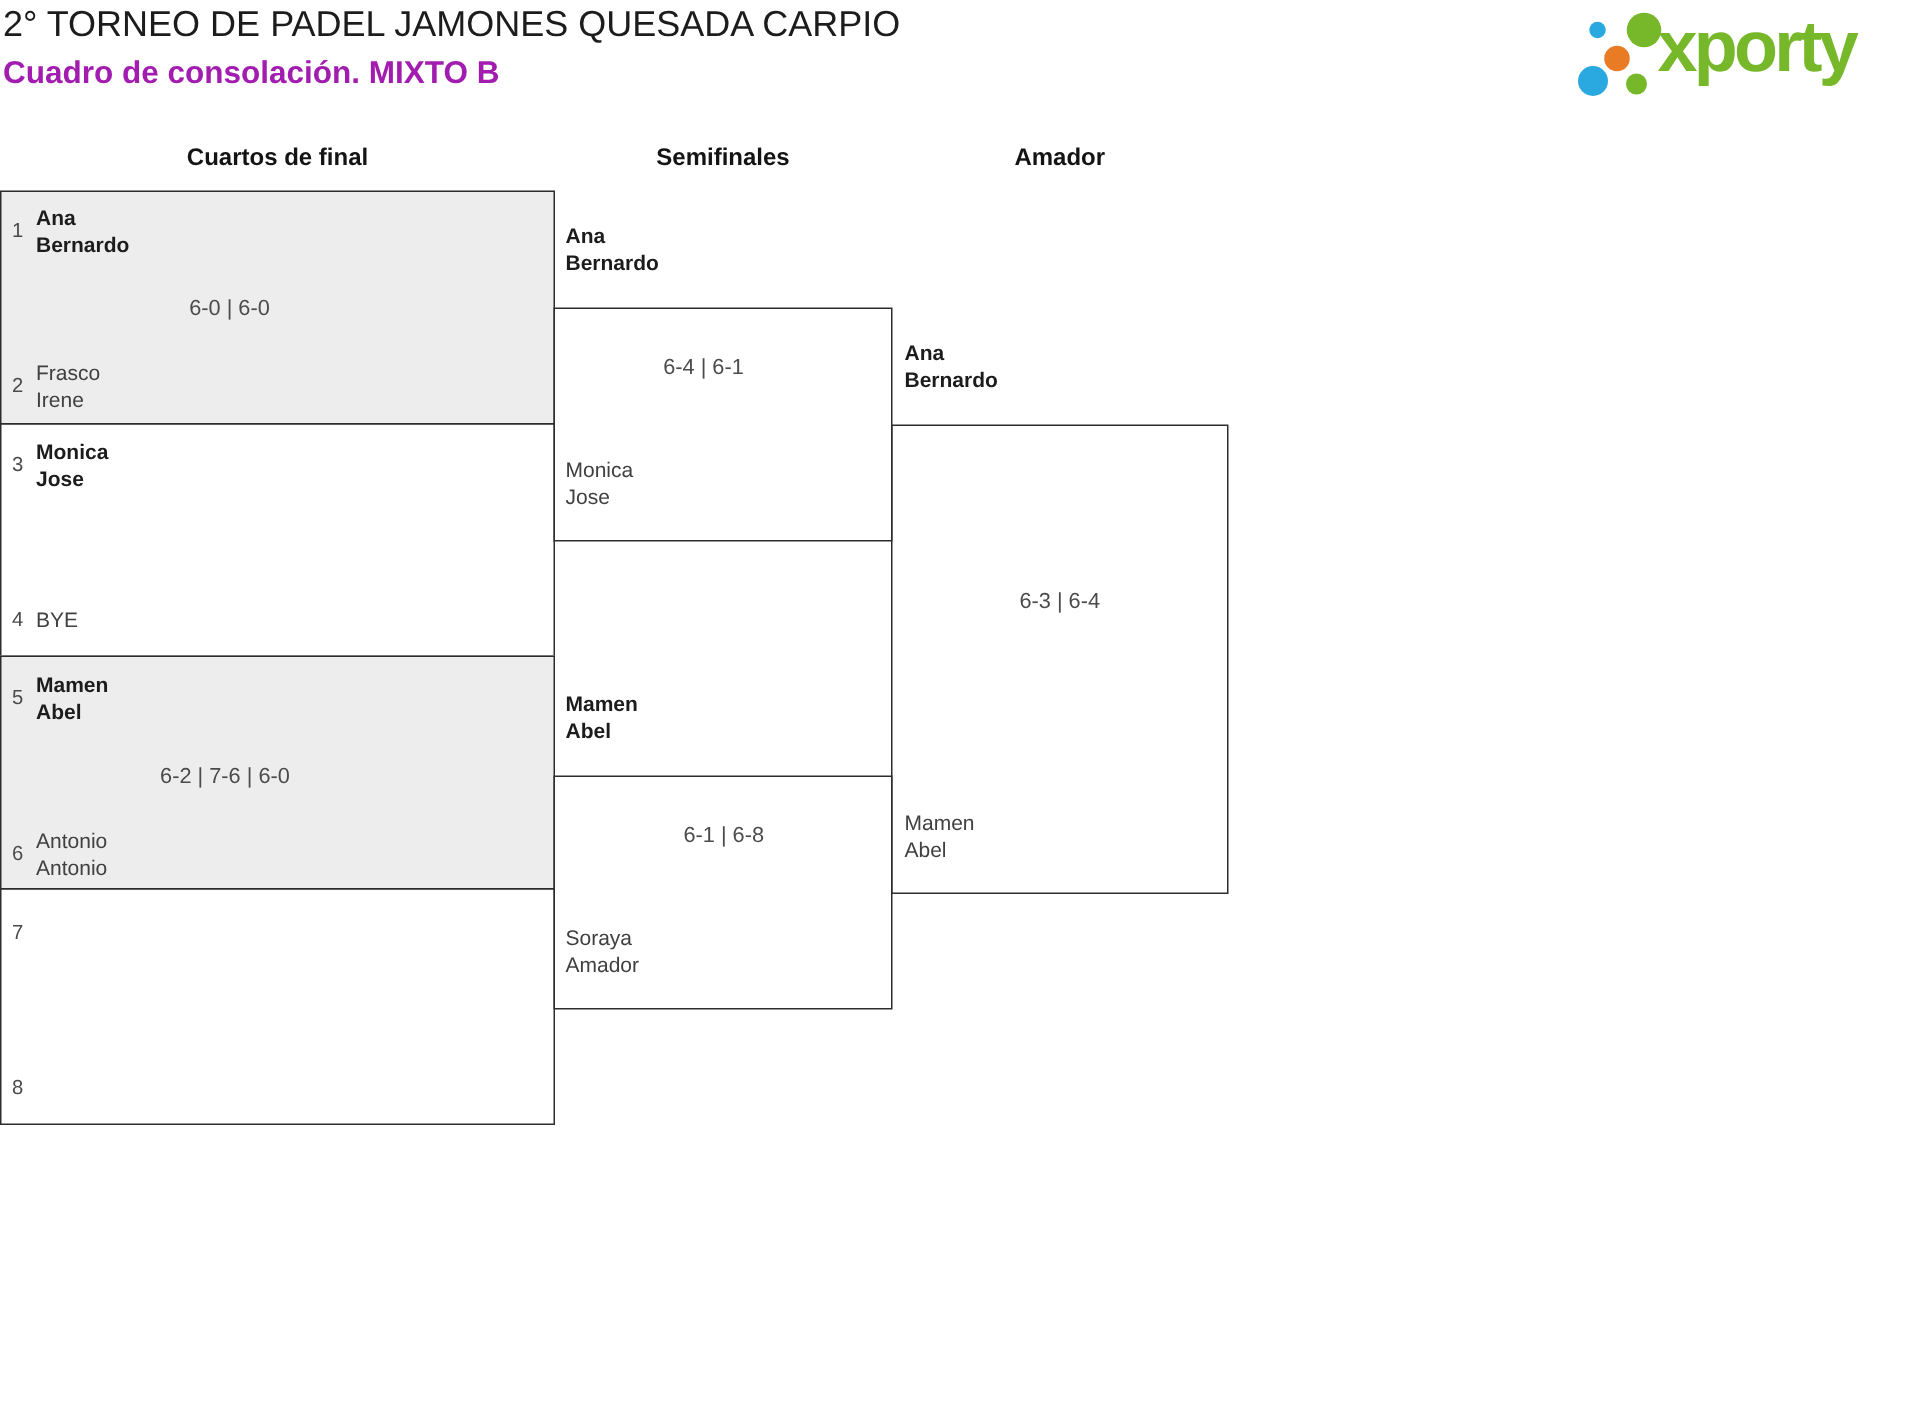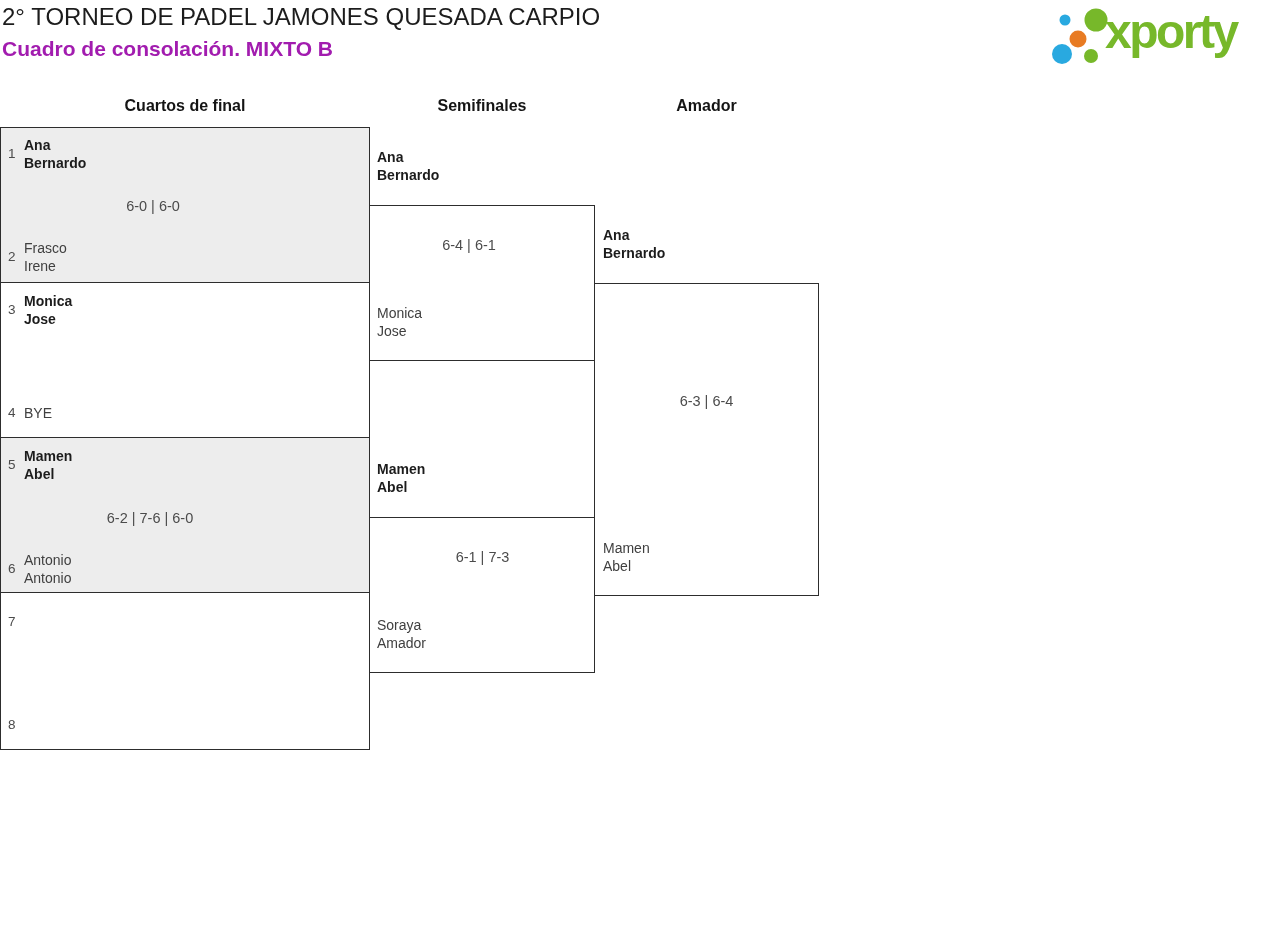--- a/index.html
+++ b/index.html
@@ -91,21 +91,21 @@
   <div class="score" style="left:370px;top:236px;width:198px">6-4 | 6-1</div>
   <div class="team loser" style="left:377px;top:304px">
     <div>Monica</div>
     <div>Jose</div>
   </div>
 
   <div class="team" style="left:377px;top:460px">
     <div>Mamen</div>
     <div>Abel</div>
   </div>
-  <div class="score" style="left:370px;top:548px;width:225px">6-1 | 7-3</div>
+  <div class="score" style="left:370px;top:548px;width:225px">6-1 | 6-8</div>
   <div class="team loser" style="left:377px;top:616px">
     <div>Soraya</div>
     <div>Amador</div>
   </div>
 
   <div class="box" style="left:594px;top:283px;width:225px;height:313px"></div>
 
   <div class="team" style="left:603px;top:226px">
     <div>Ana</div>
     <div>Bernardo</div>

